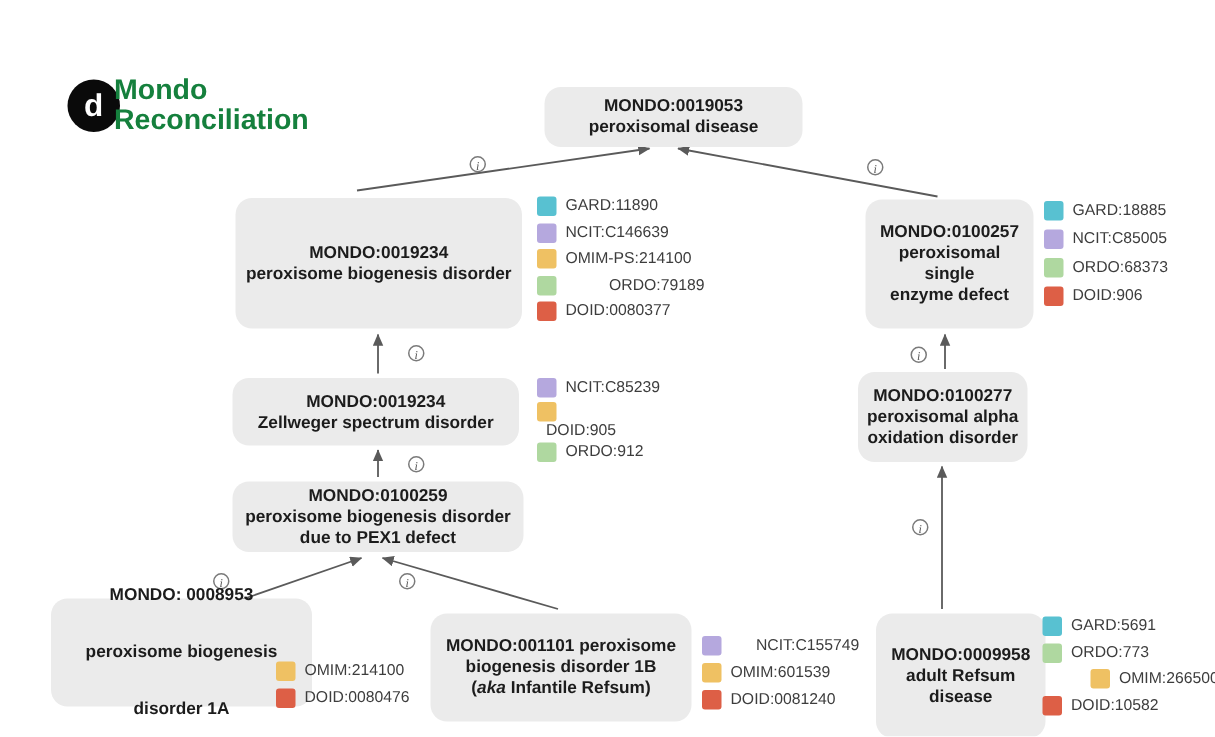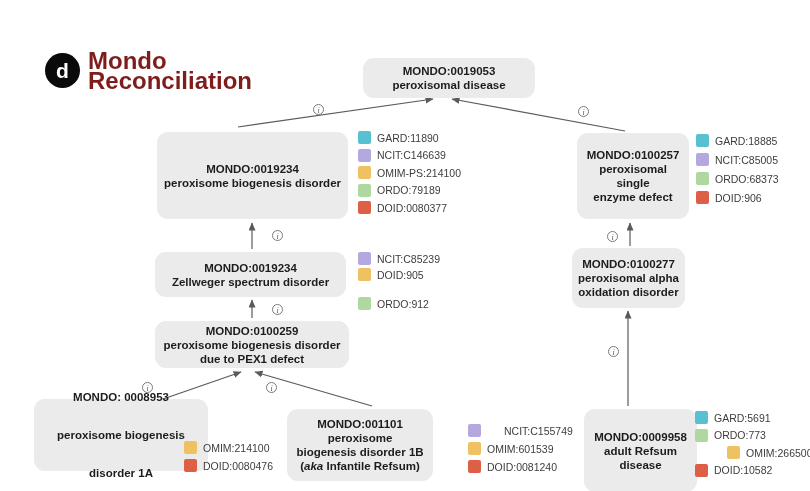--- a/index.html
+++ b/index.html
@@ -7,32 +7,32 @@
     position:relative;width:810px;height:491px;background:#ffffff;overflow:hidden;
     font-family:"Liberation Sans", sans-serif;
   }
   
   .panel-badge{
     position:absolute;left:45px;top:53px;width:35px;height:35px;border-radius:50%;
     background:#0a0a0a;color:#fff;display:flex;align-items:center;justify-content:center;
     font-weight:bold;font-size:21px;
   }
   .title-block{
-    position:absolute;left:88px;top:51px;font-weight:bold;font-size:24px;line-height:20px;color:#7f1d1d;
+    position:absolute;left:76px;top:51px;font-weight:bold;font-size:19px;line-height:20px;color:#15803d;
   }
   
   .node{
     position:absolute;background:#ebebeb;border-radius:11px;
     display:flex;flex-direction:column;align-items:center;justify-content:center;
     text-align:center;font-weight:bold;color:#1c1c1c;font-size:11.5px;line-height:14px;
     padding:2px 4px;box-sizing:border-box;
   }
   
   .anno-list{position:absolute;}
-  .anno-item{display:flex;align-items:center;}
+  .anno-item{display:flex;}
   .swatch{width:13px;height:13px;border-radius:2px;flex:0 0 13px;}
   .anno-label{margin-left:6px;font-size:10.5px;color:#3d3d3d;white-space:nowrap;}
   
   .info-icon{
     position:absolute;width:11px;height:11px;border-radius:50%;border:1px solid #7a7a7a;
     color:#555;font-size:8px;line-height:11px;text-align:center;
     font-family:"Liberation Serif", serif;font-style:italic;background:#fff;box-sizing:border-box;
   }
   svg.edges{position:absolute;left:0;top:0;pointer-events:none;}
   .it{font-style:italic;}
@@ -90,21 +90,21 @@
       <span class="anno-label">GARD:11890</span>
     </div>
     <div class="anno-item" style="margin-bottom:4.5px;">
       <span class="swatch" style="background-color: rgb(181, 168, 222);"></span>
       <span class="anno-label">NCIT:C146639</span>
     </div>
     <div class="anno-item" style="margin-bottom:4.5px;">
       <span class="swatch" style="background-color: rgb(239, 193, 99);"></span>
       <span class="anno-label">OMIM-PS:214100</span>
     </div>
-    <div class="anno-item" style="margin-bottom:4.5px;">
+    <div class="anno-item" style="margin-bottom:4.5px;gap:29px;">
       <span class="swatch" style="background-color: rgb(175, 216, 160);"></span>
       <span class="anno-label">ORDO:79189</span>
     </div>
     <div class="anno-item">
       <span class="swatch" style="background-color: rgb(221, 95, 70);"></span>
       <span class="anno-label">DOID:0080377</span>
     </div>
   </div>
 
   <div class="node" style="left:577px;top:133px;width:112px;height:86px;">
@@ -133,21 +133,21 @@
 
   <div class="node" style="left:155px;top:252px;width:191px;height:45px;">
     <div>MONDO:0019234</div>
     <div>Zellweger spectrum disorder</div>
   </div>
   <div class="anno-list" style="left:358px;top:252px;">
     <div class="anno-item" style="margin-bottom:3px;">
       <span class="swatch" style="background-color: rgb(181, 168, 222);"></span>
       <span class="anno-label">NCIT:C85239</span>
     </div>
-    <div class="anno-item" style="margin-bottom:16px;">
+    <div class="anno-item" style="margin-bottom:2px;flex-direction:column;">
       <span class="swatch" style="background-color: rgb(239, 193, 99);"></span>
       <span class="anno-label">DOID:905</span>
     </div>
     <div class="anno-item">
       <span class="swatch" style="background-color: rgb(175, 216, 160);"></span>
       <span class="anno-label">ORDO:912</span>
     </div>
   </div>
 
   <div class="node" style="left:155px;top:321px;width:194px;height:47px;">
@@ -165,21 +165,21 @@
     <div class="anno-item" style="margin-bottom:5px;">
       <span class="swatch" style="background-color: rgb(239, 193, 99);"></span>
       <span class="anno-label">OMIM:214100</span>
     </div>
     <div class="anno-item">
       <span class="swatch" style="background-color: rgb(221, 95, 70);"></span>
       <span class="anno-label">DOID:0080476</span>
     </div>
   </div>
 
-  <div class="node" style="left:287px;top:409px;width:146px;height:72px;">
+  <div class="node" style="left:287px;top:409px;width:174px;height:72px;">
     <div>MONDO:001101 peroxisome</div>
     <div>biogenesis disorder 1B</div>
     <div><span>(</span><span class="it">aka</span><span> Infantile Refsum)</span></div>
   </div>
   <div class="anno-list" style="left:468px;top:424px;">
     <div class="anno-item" style="margin-bottom:5px;gap:17px;">
       <span class="swatch" style="background-color: rgb(181, 168, 222);"></span>
       <span class="anno-label">NCIT:C155749</span>
     </div>
     <div class="anno-item" style="margin-bottom:5px;">

